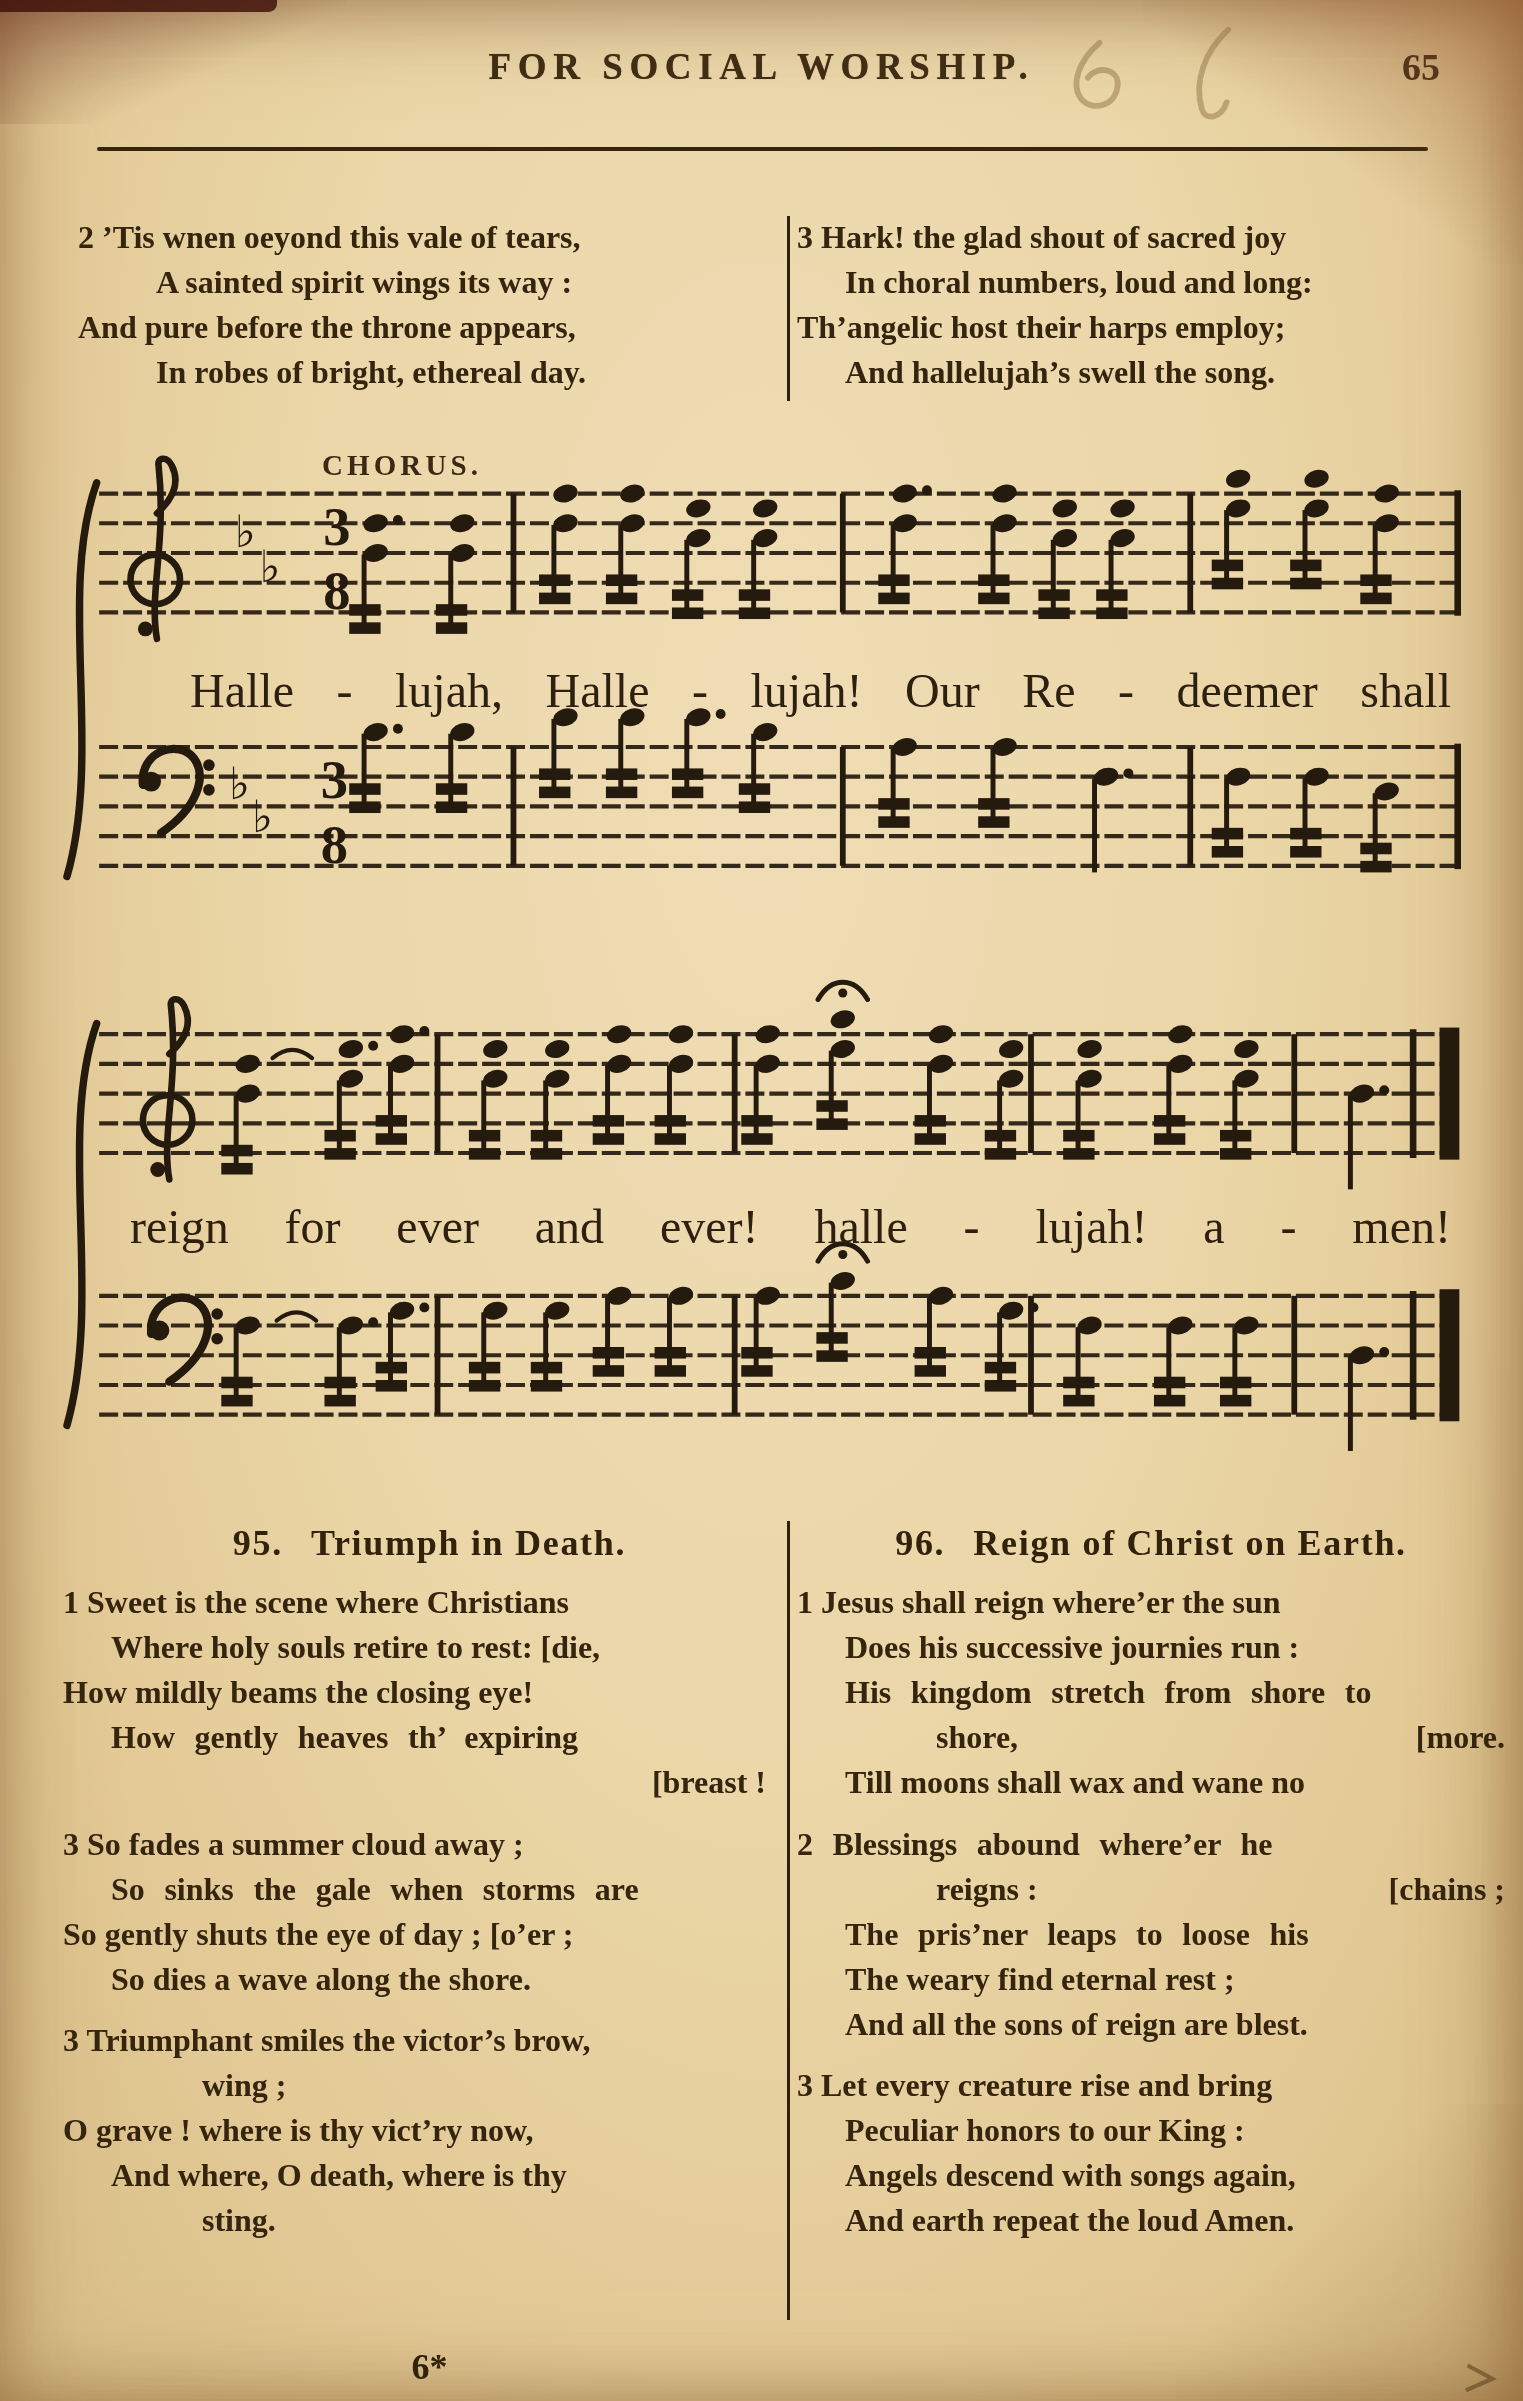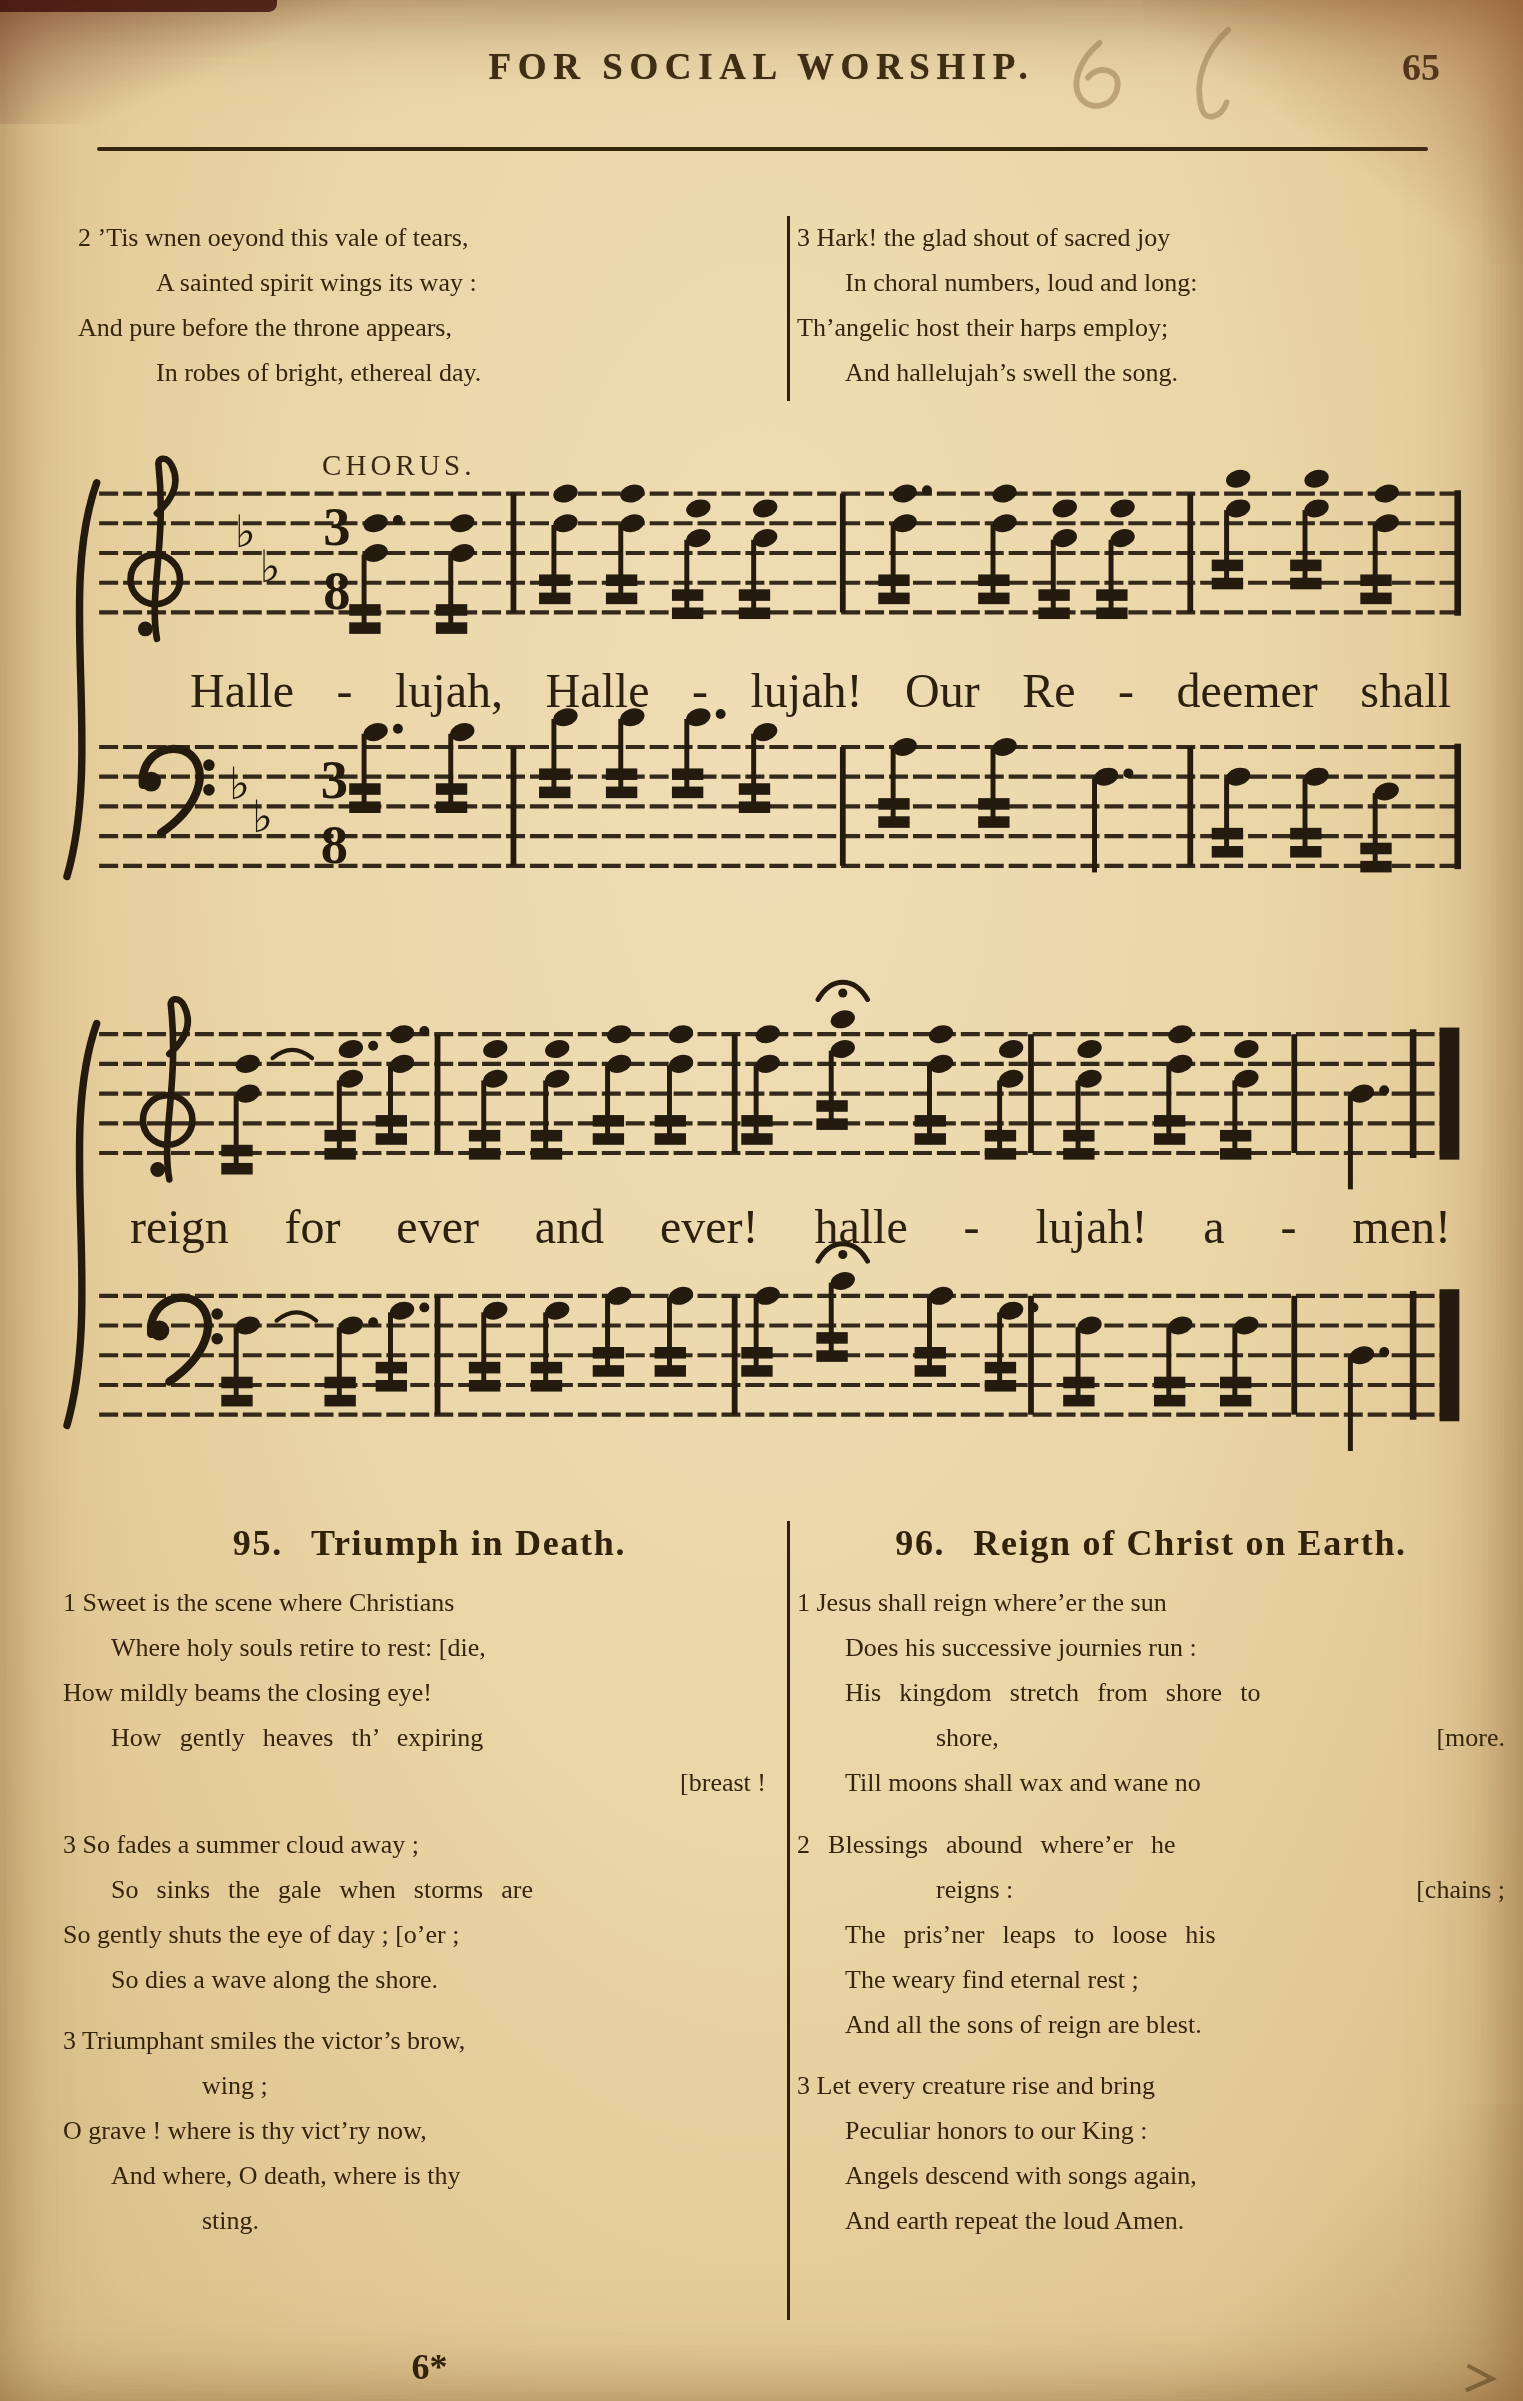--- a/index.html
+++ b/index.html
@@ -29,25 +29,25 @@
     font-size:37px;font-weight:bold;letter-spacing:6.6px;color:#3f2d14;
     text-shadow:0 0 0.8px rgba(60,40,15,.6);
   }
   .page-number{right:83px;top:45px;font-size:38px;font-weight:bold;color:#3f2d14;}
   .rule{left:97px;top:147px;width:1331px;height:4.1px;background:#35250f;border-radius:2.5px;}
 
   .vdiv{width:3.3px;background:#30210f;}
   .vdiv-top{left:787px;top:216px;height:185px;}
   .vdiv-bottom{left:787px;top:1521px;height:799px;}
 
-  .textcol{font-size:26px;font-weight:normal;line-height:45px;}
+  .textcol{font-size:32px;font-weight:bold;line-height:45px;}
   .verse-left{left:78px;top:215px;width:703px;}
   .verse-right{left:797px;top:215px;width:712px;}
 
-  .chorus-label{left:322px;top:449px;font-size:29px;letter-spacing:4.1px;color:#3a2a14;font-weight:normal;}
+  .chorus-label{left:322px;top:449px;font-size:29px;letter-spacing:4.1px;color:#3a2a14;font-weight:bold;}
 
   .lyric{display:flex;justify-content:space-between;font-size:48px;line-height:43px;color:#2e2010;}
   .lyric-1{left:190px;top:669px;width:1261px;}
   .lyric-2{left:130px;top:1205px;width:1321px;}
   .tok{white-space:pre;}
 
   .hymn-head{font-weight:bold;font-size:36px;text-align:center;letter-spacing:1.7px;color:#32220c;}
   .hh-95{left:78px;top:1522px;width:703px;}
   .hh-96{left:797px;top:1522px;width:708px;}
   .hymn-head .hnum{margin-right:28px;text-align:center;}

